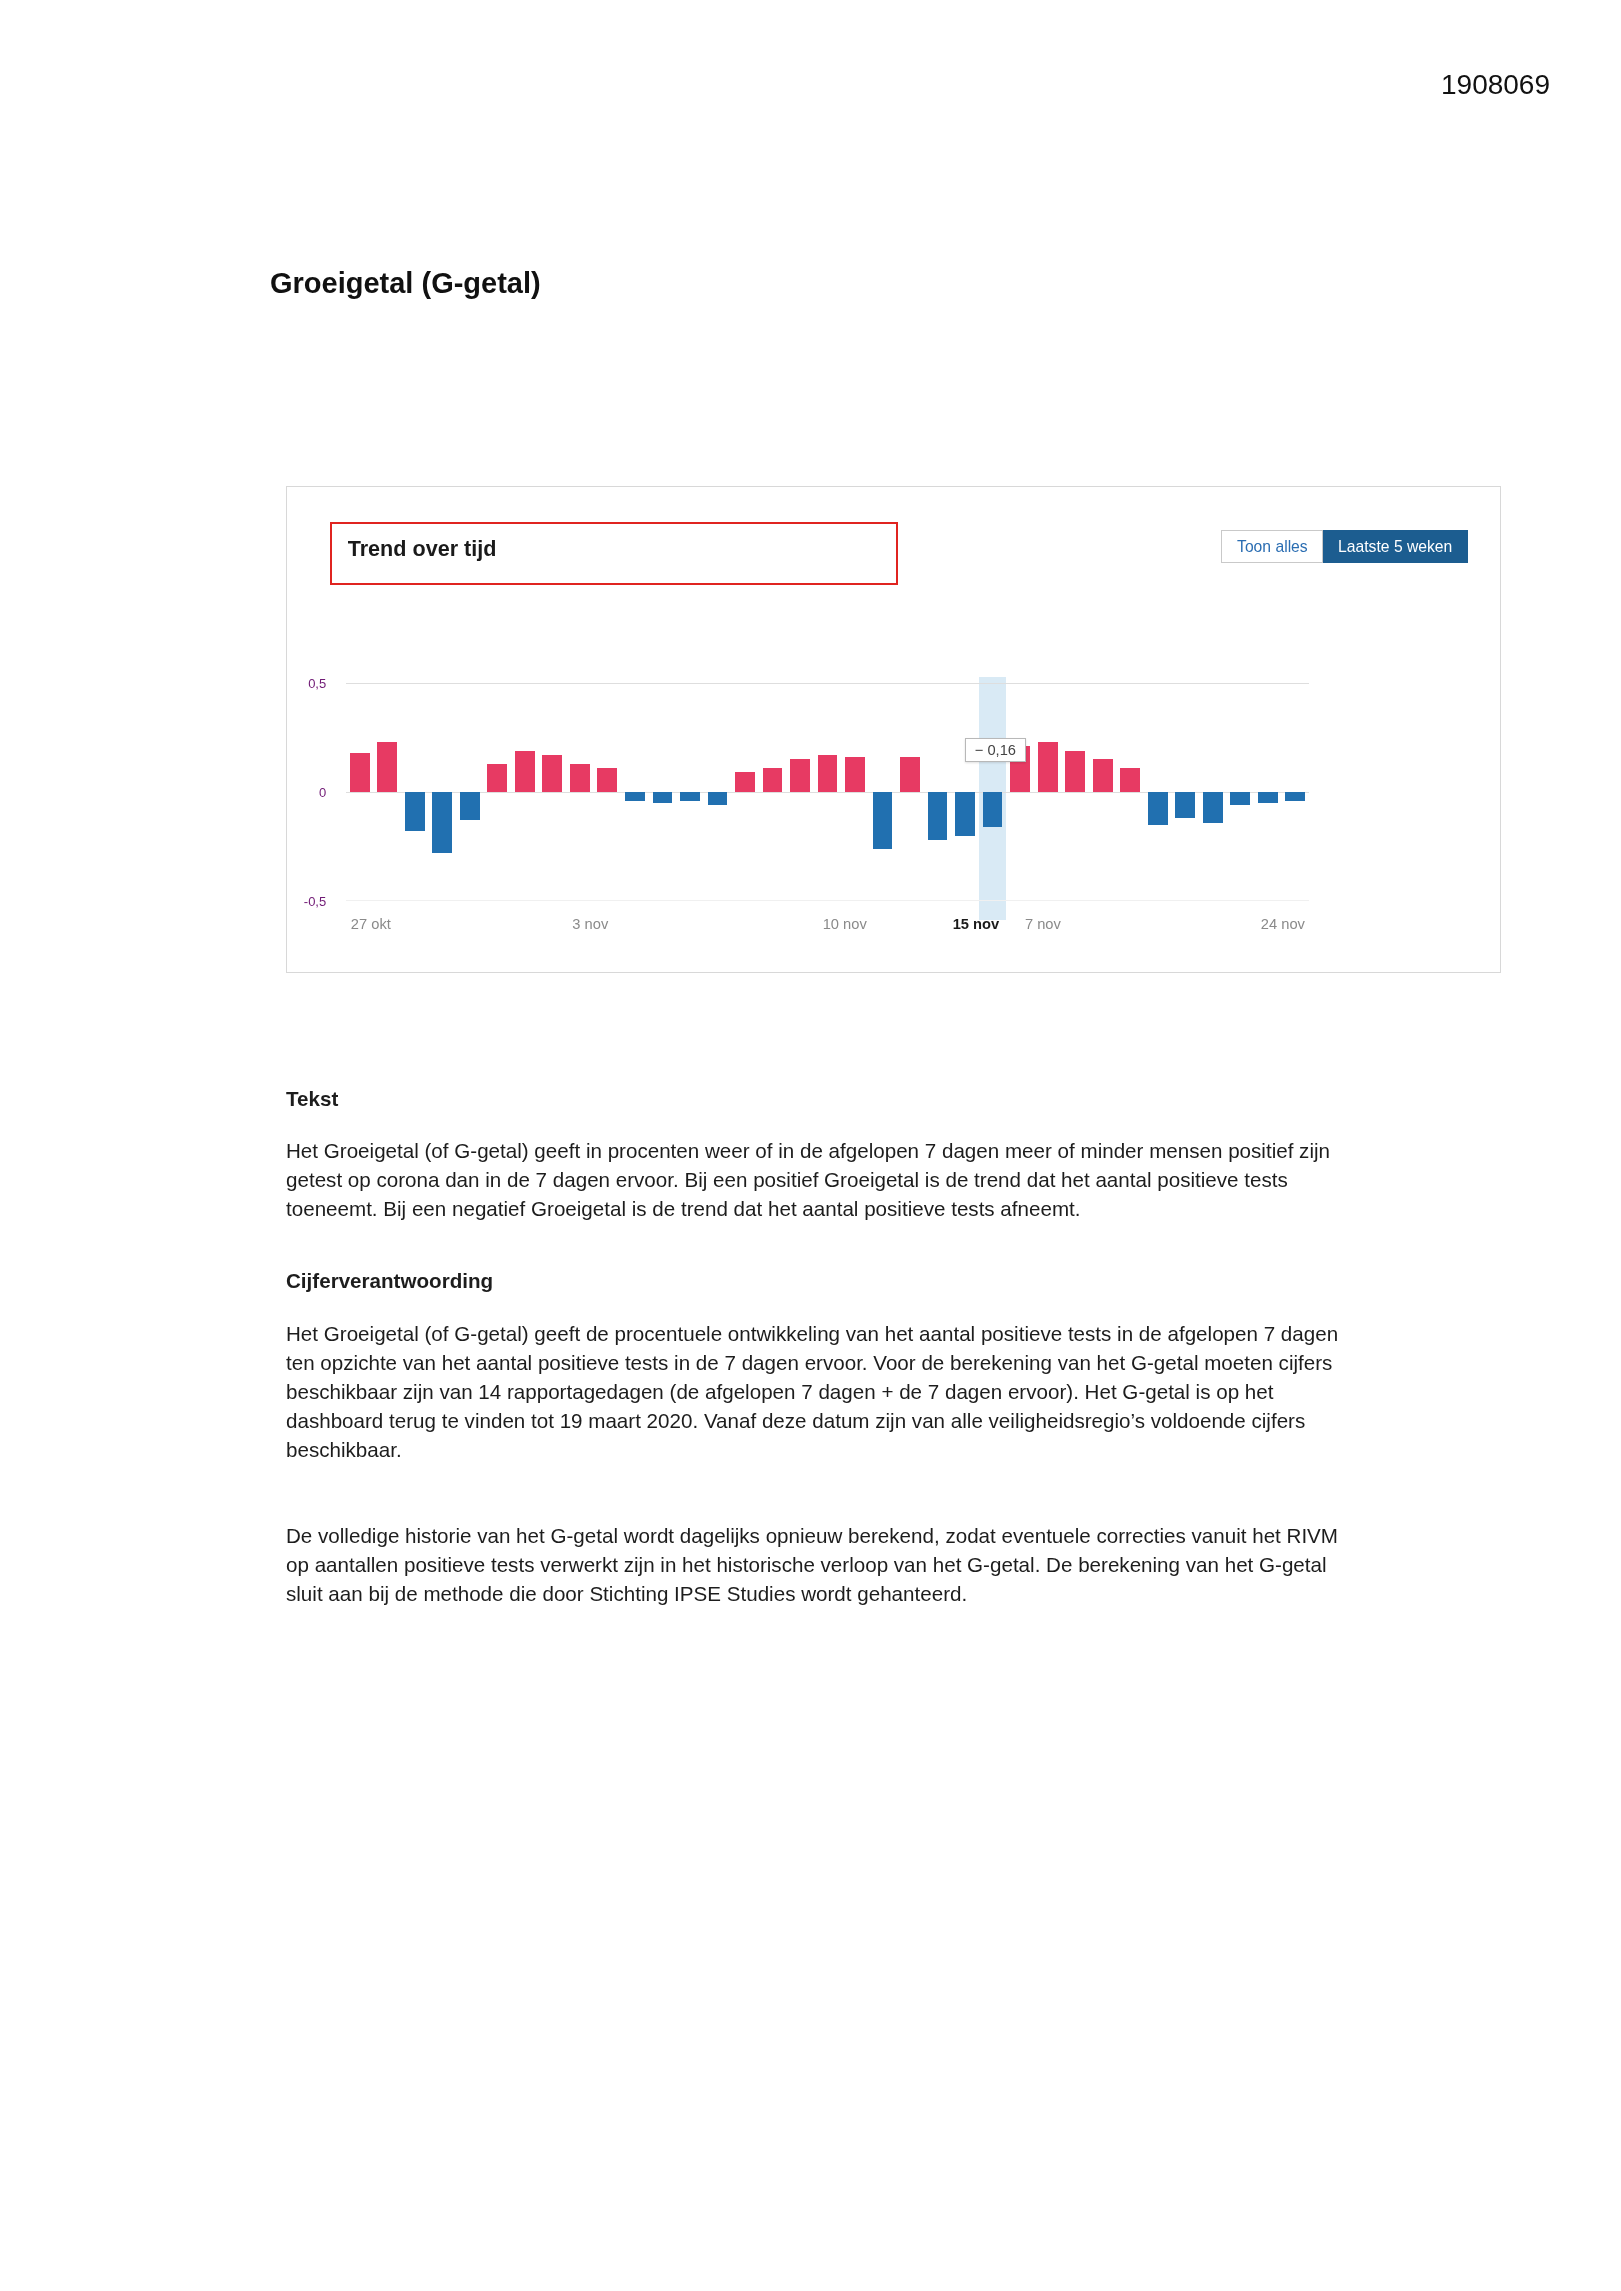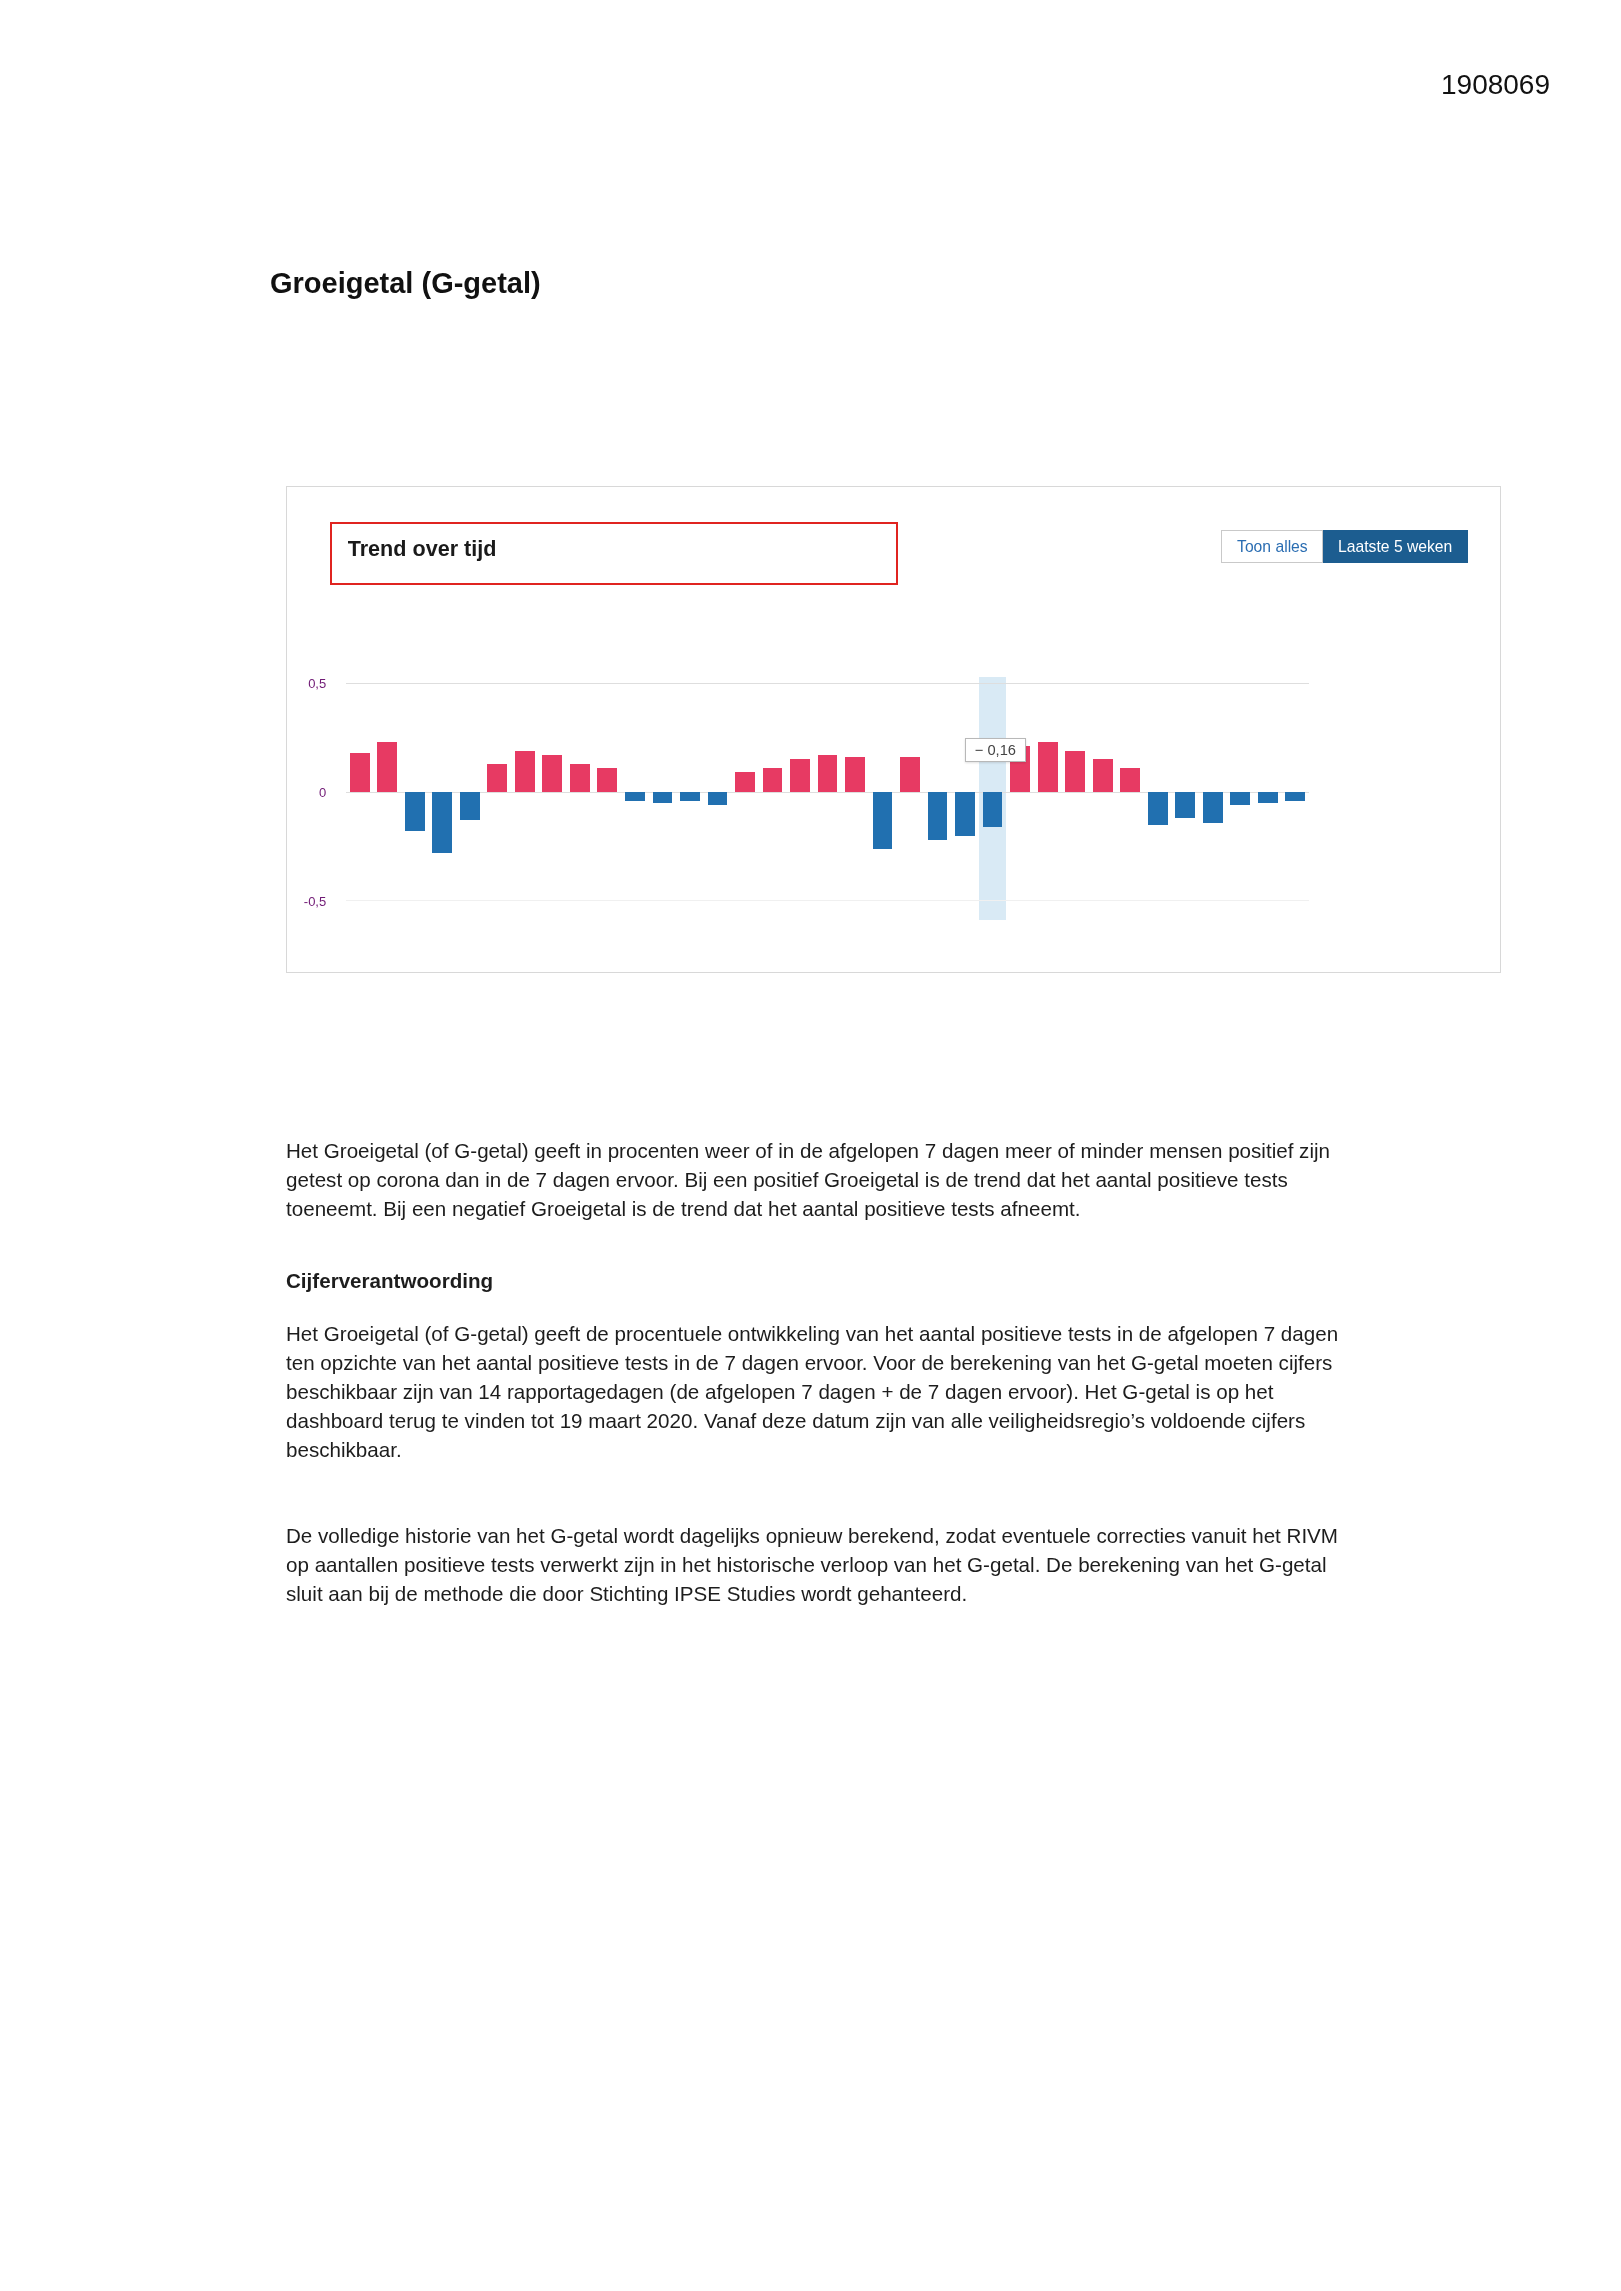--- a/index.html
+++ b/index.html
@@ -116,24 +116,33 @@
         <div class="bar" style="left: 77.5429%; width: 2.05714%; height: 15%; background: rgb(231, 58, 99); bottom: 50%;"></div>
         <div class="bar" style="left: 80.4%; width: 2.05714%; height: 11%; background: rgb(231, 58, 99); bottom: 50%;"></div>
         <div class="bar" style="left: 83.2571%; width: 2.05714%; height: 15%; background: rgb(33, 112, 176); top: 50%;"></div>
         <div class="bar" style="left: 86.1143%; width: 2.05714%; height: 12%; background: rgb(33, 112, 176); top: 50%;"></div>
         <div class="bar" style="left: 88.9714%; width: 2.05714%; height: 14%; background: rgb(33, 112, 176); top: 50%;"></div>
         <div class="bar" style="left: 91.8286%; width: 2.05714%; height: 6%; background: rgb(33, 112, 176); top: 50%;"></div>
         <div class="bar" style="left: 94.6857%; width: 2.05714%; height: 5%; background: rgb(33, 112, 176); top: 50%;"></div>
         <div class="bar" style="left: 97.5429%; width: 2.05714%; height: 4%; background: rgb(33, 112, 176); top: 50%;"></div>
       </div>
 
+    <div class="x-axis">
+        <span class="xtick" style="left: 0.5%;">27 okt</span>
+        <span class="xtick" style="left: 23.5%;">3 nov</span>
+        <span class="xtick" style="left: 49.5%;">10 nov</span>
+        <span class="xtick bold" style="left: 63%;">15 nov</span>
+        <span class="xtick" style="left: 70.5%;">7 nov</span>
+        <span class="xtick" style="left: 95%;">24 nov</span>
+      </div>
 
   </div>
 
 
+  <h2 class="body-block b-heading tekst-heading">Tekst</h2>
 
   <p class="body-block tekst-para">Het Groeigetal (of G-getal) geeft in procenten weer of in de afgelopen 7 dagen meer of minder mensen positief zijn getest op corona dan in de 7 dagen ervoor. Bij een positief Groeigetal is de trend dat het aantal positieve tests toeneemt. Bij een negatief Groeigetal is de trend dat het aantal positieve tests afneemt.</p>
 
   <h2 class="body-block b-heading cijfer-heading">Cijferverantwoording</h2>
 
   <p class="body-block cijfer-para1">Het Groeigetal (of G-getal) geeft de procentuele ontwikkeling van het aantal positieve tests in de afgelopen 7 dagen ten opzichte van het aantal positieve tests in de 7 dagen ervoor. Voor de berekening van het G-getal moeten cijfers beschikbaar zijn van 14 rapportagedagen (de afgelopen 7 dagen + de 7 dagen ervoor). Het G-getal is op het dashboard terug te vinden tot 19 maart 2020. Vanaf deze datum zijn van alle veiligheidsregio’s voldoende cijfers beschikbaar.</p>
 
   <p class="body-block cijfer-para2">De volledige historie van het G-getal wordt dagelijks opnieuw berekend, zodat eventuele correcties vanuit het RIVM op aantallen positieve tests verwerkt zijn in het historische verloop van het G-getal. De berekening van het G-getal sluit aan bij de methode die door Stichting IPSE Studies wordt gehanteerd.</p>
 
 </div>

